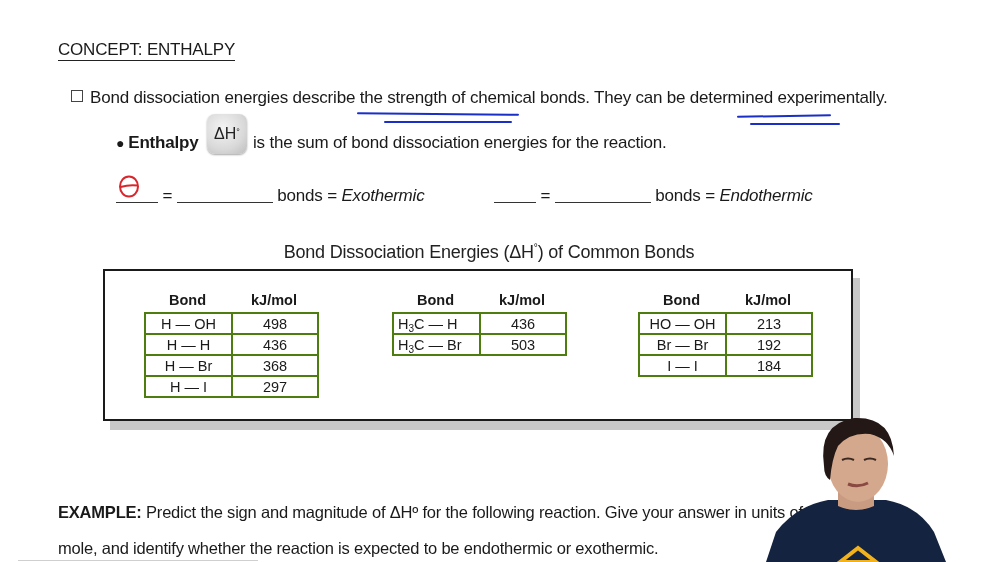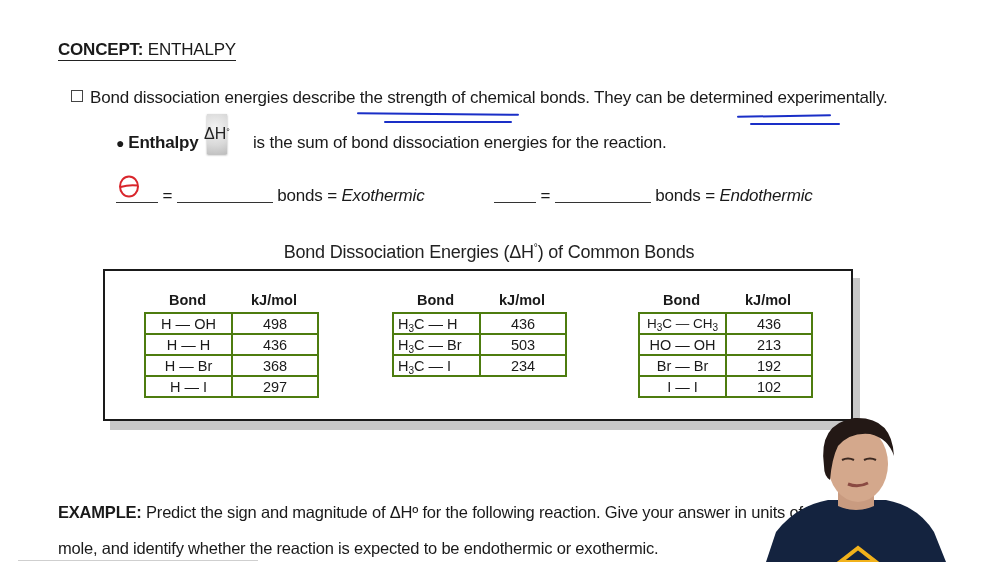--- a/index.html
+++ b/index.html
@@ -6,31 +6,31 @@
     body {
       width: 1000px; height: 562px; overflow: hidden; position: relative;
       background: #ffffff; color: #1a1a1a;
       font-family: "Liberation Sans", sans-serif;
     }
     .abs { position: absolute; }
     .concept {
       left: 58px; top: 40px; font-size: 17px; letter-spacing: -0.2px;
       border-bottom: 1.5px solid #222; padding-bottom: 0; line-height: 20px;
     }
-    .concept b { font-weight: bold; text-align: center; }
+    .concept b { font-weight: normal; text-align: center; }
     .line1 { left: 58px; top: 88px; font-size: 17px; letter-spacing: -0.2px; white-space: nowrap; margin-left: 13px; }
     .checkbox {
       display: inline-block; width: 10px; height: 10px; border: 1px solid #444;
       margin-right: 7px; vertical-align: 1px;
     }
     .bullet-line { left: 116px; top: 133px; font-size: 17px; white-space: nowrap; letter-spacing: -0.2px; }
     .bullet-line .dot { font-size: 14px; margin-right: 4px; }
     .bullet-line b { font-weight: bold; }
     .dh-badge {
-      left: 207px; top: 114px; width: 20px; height: 40px; border-radius: 0;
+      left: 207px; top: 114px; width: 40px; height: 40px; border-radius: 8px;
       background: radial-gradient(circle at 40% 35%, #f4f4f4 0%, #d9d9d9 60%, #bdbdbd 100%);
       box-shadow: 0 1px 2px rgba(0,0,0,0.35);
       display: flex; align-items: center; justify-content: center;
       font-size: 16px; color: #222;
     }
     .dh-badge sup { font-size: 9px; position: relative; top: -2px; }
     .blank-row { top: 186px; font-size: 17px; white-space: nowrap; letter-spacing: -0.2px; }
     .blank { display: inline-block; border-bottom: 1.5px solid #333; vertical-align: -2px; height: 14px; }
     .blank.short { width: 42px; }
     .blank.long { width: 96px; }
@@ -156,50 +156,42 @@
   <table>
     <tbody>
         <tr>
           <td class="bond" style="text-align:left;padding-left:4px;width:81px"><span>H</span><sub>3</sub><span>C — H</span></td>
           <td class="val">436</td>
         </tr>
     <tr>
           <td class="bond" style="text-align:left;padding-left:4px;width:81px"><span>H</span><sub>3</sub><span>C — Br</span></td>
           <td class="val">503</td>
         </tr>
-    <tr>
-          <td class="bond" style="text-align:left;padding-left:4px;width:81px"><span>H</span><sub>3</sub><span>C — I</span></td>
-          <td class="val">234</td>
-        </tr>
   </tbody>
     </table>
 </div>
 
 <div class="bde-table" style="left:638px;">
   <div class="hdr">
       <span style="width:87px">Bond</span>
       <span style="width:86px">kJ/mol</span>
     </div>
   <table>
     <tbody>
-        <tr>
-          <td class="bond" style="font-size:13.5px"><span>H</span><sub>3</sub><span>C — CH</span><sub>3</sub></td>
-          <td class="val">436</td>
-        </tr>
     <tr>
           <td class="bond">HO — OH</td>
           <td class="val">213</td>
         </tr>
     <tr>
           <td class="bond">Br — Br</td>
           <td class="val">192</td>
         </tr>
     <tr>
           <td class="bond">I — I</td>
-          <td class="val">102</td>
+          <td class="val">184</td>
         </tr>
   </tbody>
     </table>
 </div>
 
 <div class="abs example">
   <b>EXAMPLE:</b><span> Predict the sign and magnitude of ΔHº for the following reaction. Give your answer in units of ki</span><span style="display:inline-block;width:38px;"></span><span>er</span>
 </div>
 <div class="abs example2">mole, and identify whether the reaction is expected to be endothermic or exothermic.</div>
 <div class="abs bottom-rule"></div>

